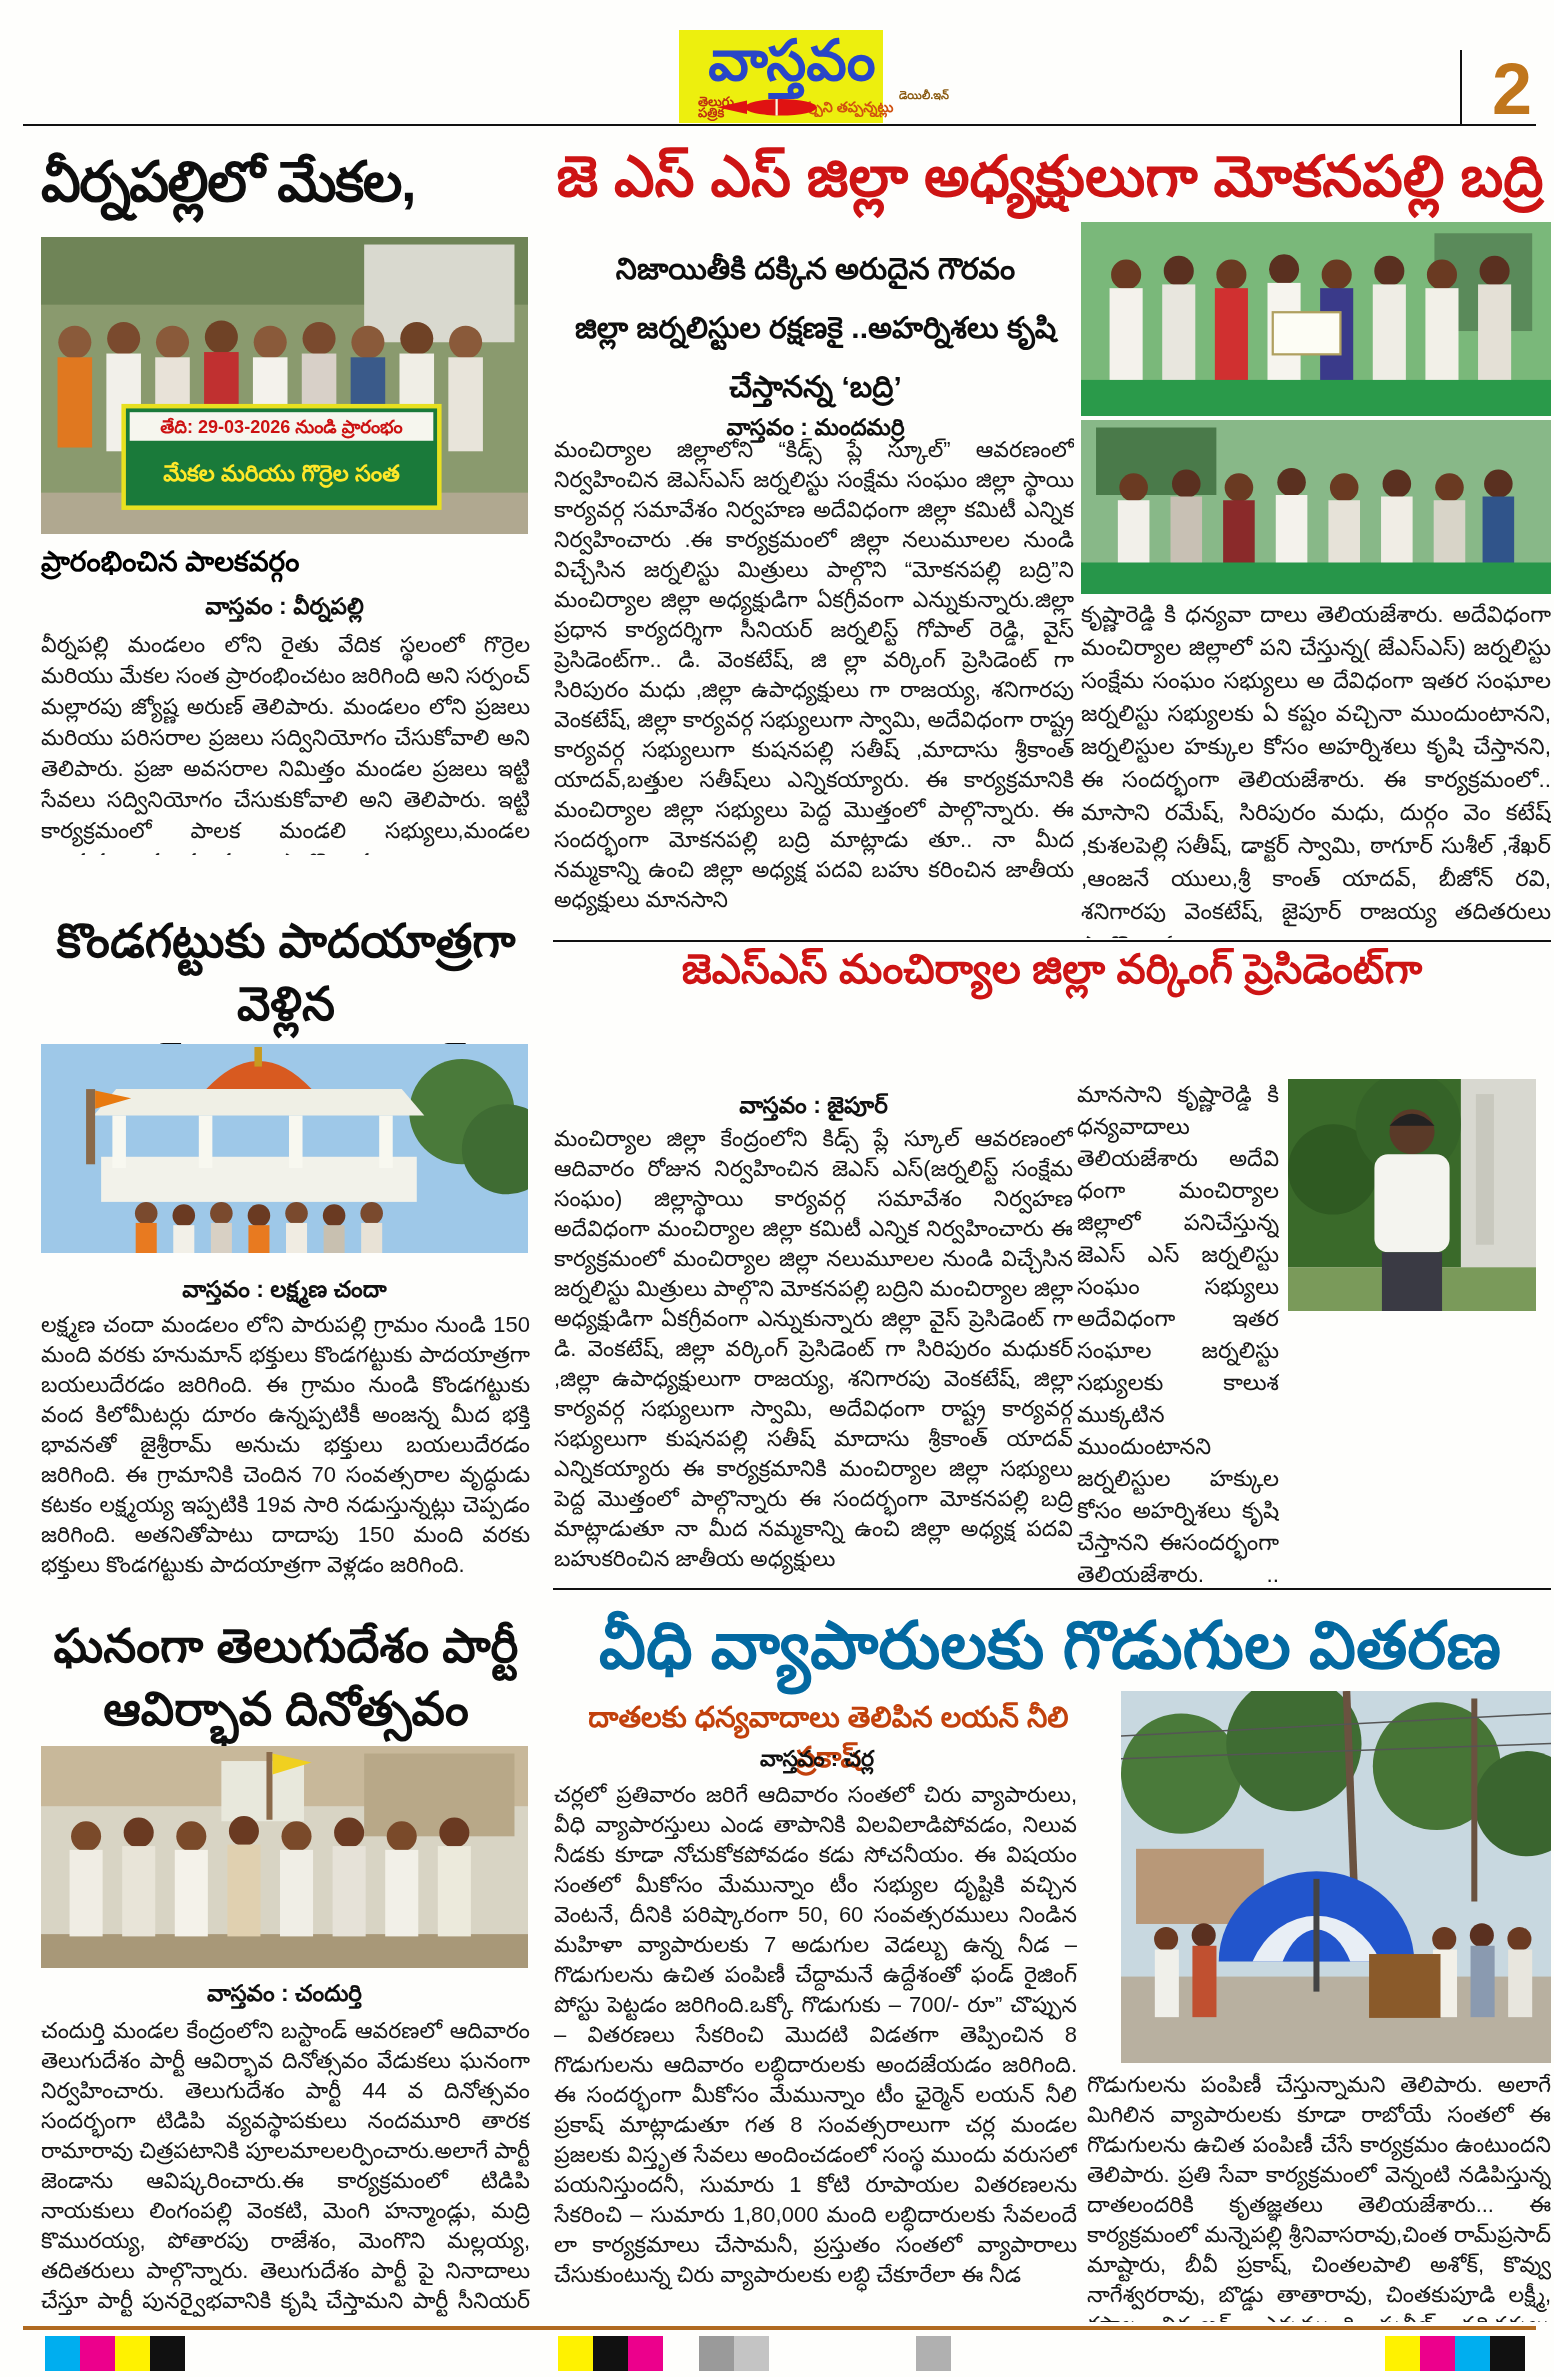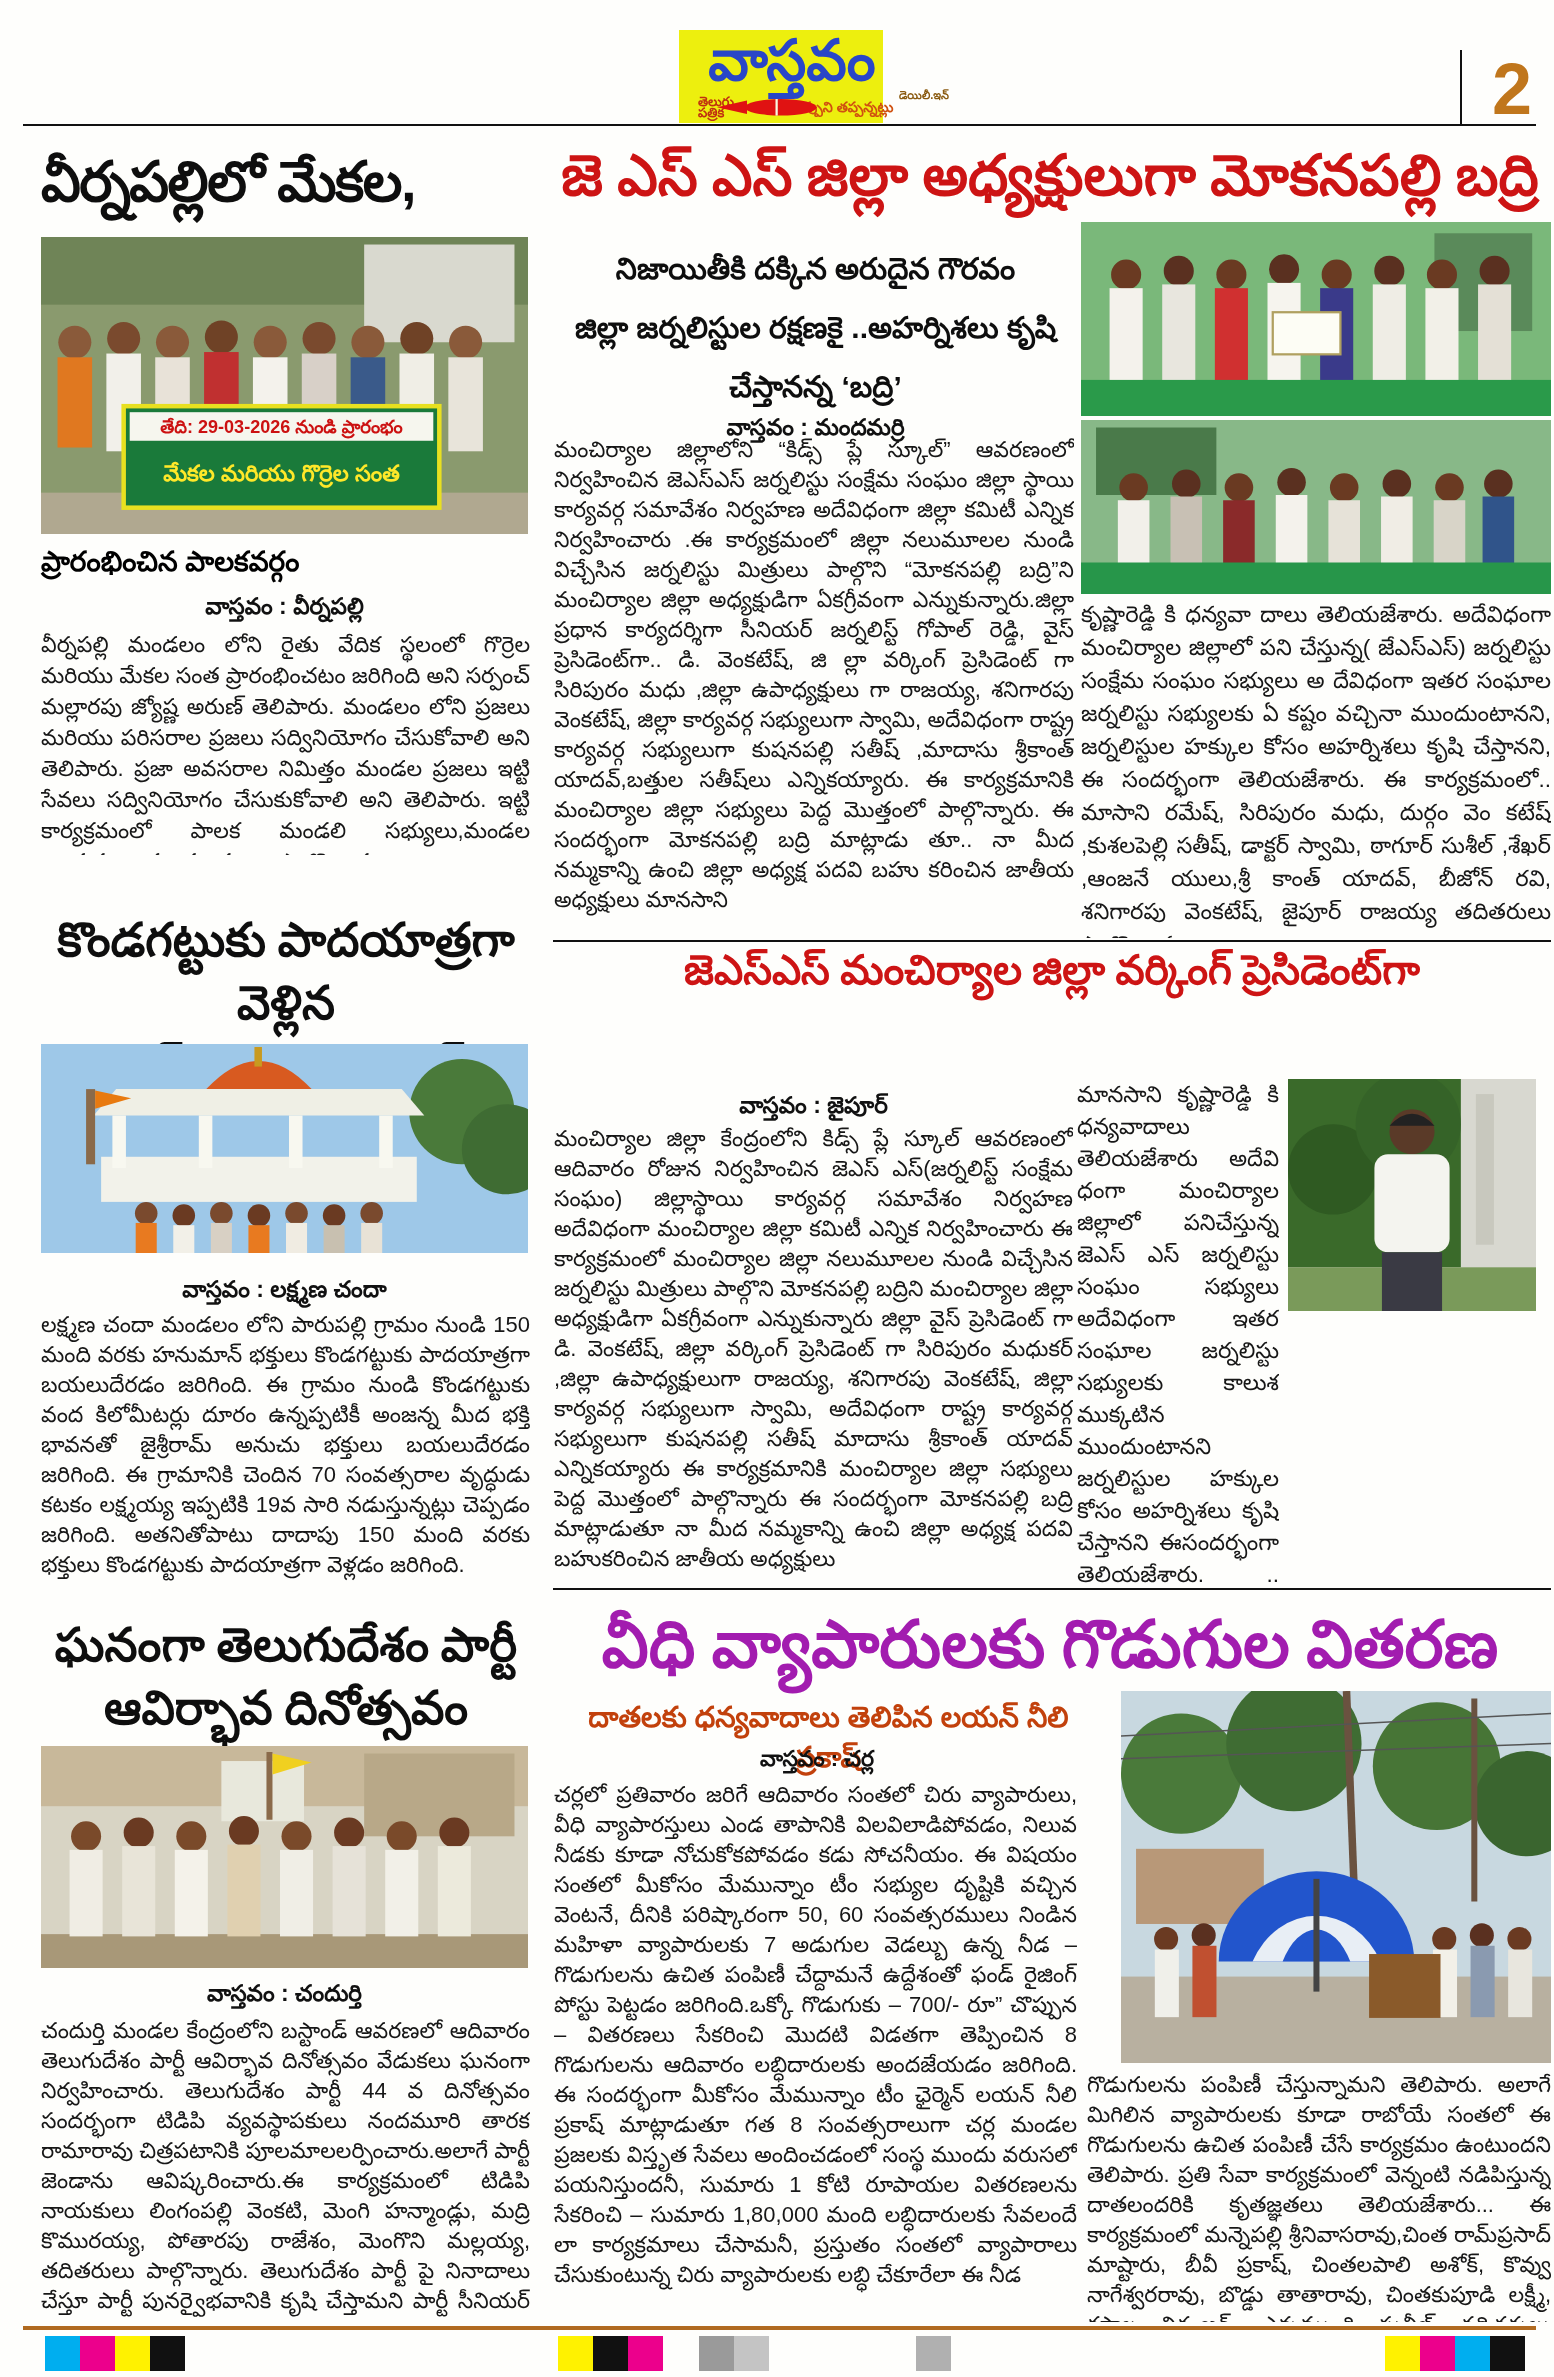--- a/index.html
+++ b/index.html
@@ -1,22 +1,22 @@
 <!DOCTYPE html>
 <html style="font-size:12px"><head>
 <meta charset="utf-8">
 <style>
   html,body{margin:0;padding:0;background:#e8e8e8;}
   #page{position:relative;width:1555px;height:2377px;background:#fefefc;overflow:hidden;
         font-family:"Liberation Sans",sans-serif;color:#141414;}
   .abs{position:absolute;}
-  .center{text-align:center;font-family:Liberation Serif, serif;}
+  .center{text-align:center;}
   .headline-black{font-weight:bold;color:#0e0e0e;}
   .headline-red{font-weight:bold;color:#cd1414;}
-  .headline-purple{font-weight:bold;color:#a21caf;}
+  .headline-purple{font-weight:bold;color:#0369a1;}
   .body-text{font-size:22px;line-height:30px;text-align:justify;color:#171717;overflow:hidden;margin:0;}
   .byline{font-weight:bold;font-size:23px;text-align:center;color:#111;}
   .caption{font-weight:bold;font-size:28px;text-align:left;color:#000000;}
   .subhead{font-weight:bold;font-size:30px;line-height:59px;text-align:center;color:#0e0e0e;}
   .rule{background:#111;}
   .photo-frame{overflow:hidden;background:#cccccc;}
   .photo-frame svg{display:block;width:100%;height:100%;}
   .reg{width:35px;height:35px;display:inline-block;vertical-align:top;}
 </style>
 </head>

